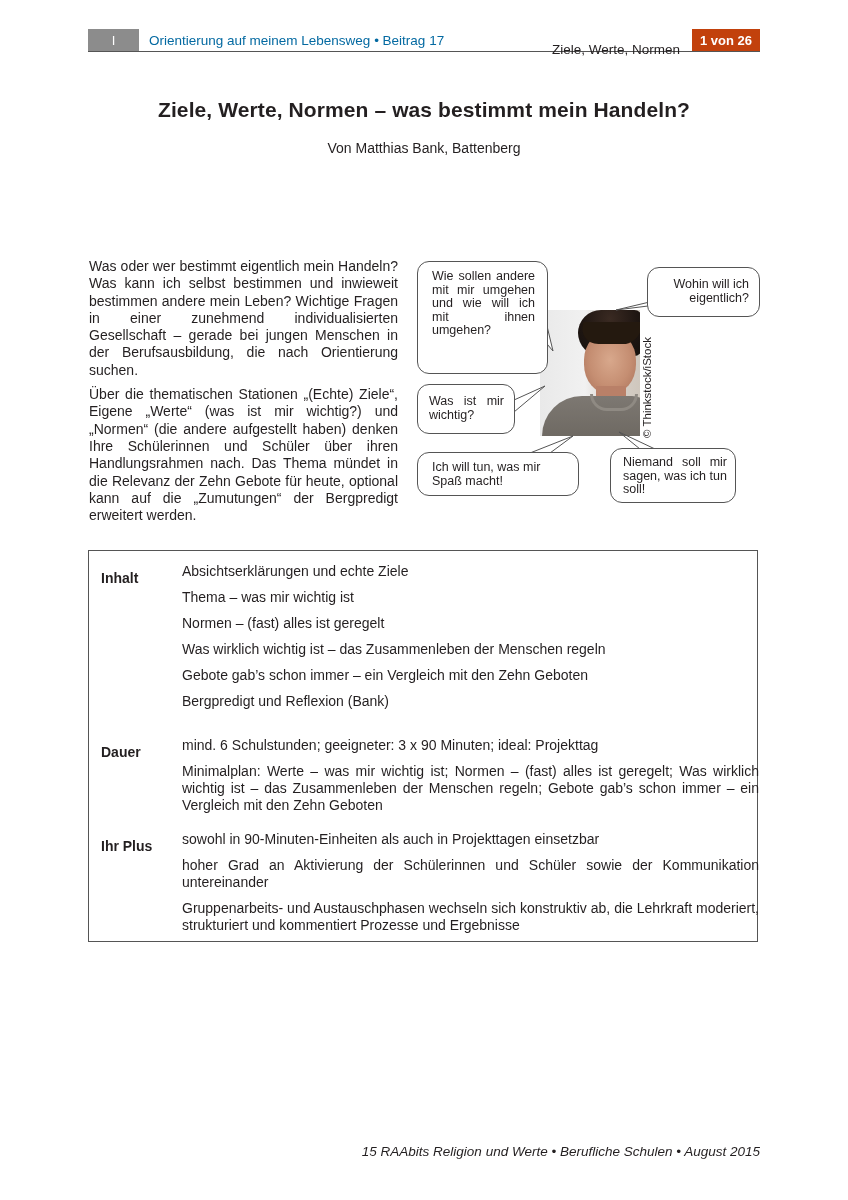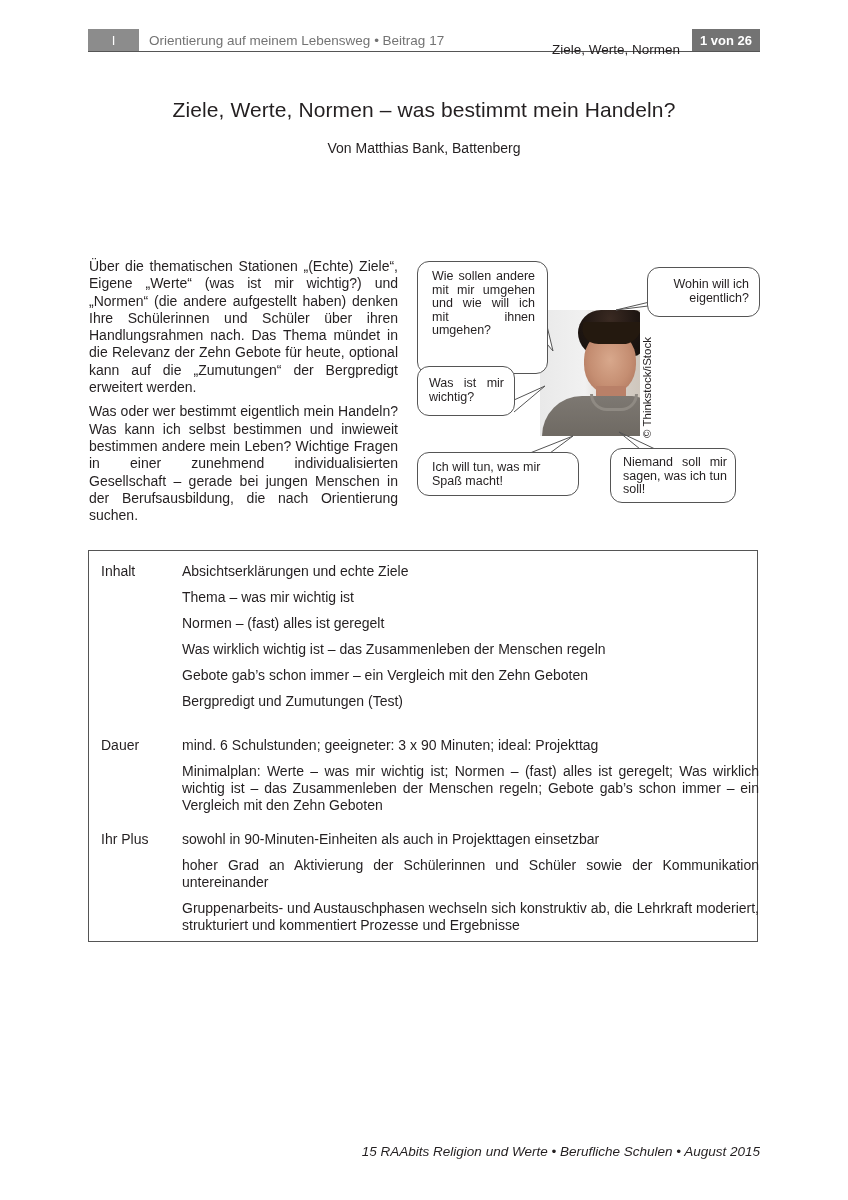--- a/index.html
+++ b/index.html
@@ -4,28 +4,28 @@
   <style>
     html, body { margin: 0; padding: 0; background: #ffffff; }
     body { width: 848px; height: 1200px; position: relative; overflow: hidden;
            font-family: "Liberation Sans", sans-serif; color: #231f20; }
 
     
     .hdr { position: absolute; left: 88px; top: 29px; width: 672px; height: 22px;
            border-bottom: 1.5px solid #555; display: flex; align-items: center; }
     .hdr-tab-left { width: 51px; height: 22px; background: #8c8c8c; color: #fff;
                     font-size: 13px; display: flex; align-items: center; justify-content: center; }
-    .hdr-series { margin-left: 10px; font-size: 13.5px; color: #737373; flex: 1; white-space: nowrap; }
+    .hdr-series { margin-left: 10px; font-size: 13.5px; color: #0369a1; flex: 1; white-space: nowrap; }
     .hdr-topic { font-size: 13.5px; margin-right: 12px; white-space: nowrap; margin-top: 18px; }
-    .hdr-page { width: 68px; height: 22px; background: #737373; color: #fff; font-weight: bold;
+    .hdr-page { width: 68px; height: 22px; background: #c2410c; color: #fff; font-weight: bold;
                 font-size: 13px; display: flex; align-items: center; justify-content: center; }
 
     
     .title { position: absolute; left: 88px; top: 98px; width: 672px; text-align: center;
-             font-size: 21px; font-weight: normal; letter-spacing: 0.1px; }
+             font-size: 21px; font-weight: bold; letter-spacing: 0.1px; }
     .author { position: absolute; left: 88px; top: 140px; width: 672px; text-align: center;
               font-size: 14px; }
 
     
     .intro { position: absolute; left: 89px; top: 258px; width: 309px; font-size: 14px;
              line-height: 17.3px; text-align: justify; hyphens: manual; }
     .intro p { margin: 0 0 7px 0; }
 
     
     .photo { position: absolute; left: 540px; top: 310px; width: 100px; height: 126px;
@@ -45,53 +45,53 @@
                     border-radius: 40px 20px 0 0; }
     .photo .collar { position: absolute; left: 50px; top: 84px; width: 42px; height: 14px;
                      border: 3px solid #8f8a83; border-top: none; border-radius: 0 0 22px 22px; }
     .credit { position: absolute; left: 641px; top: 438px; width: 126px; height: 14px;
               transform-origin: 0 0; transform: rotate(-90deg); font-size: 11.5px; white-space: nowrap; }
 
     .bubble { position: absolute; border: 1px solid #555; border-radius: 12px; background: #fff;
               font-size: 12.5px; line-height: 13.6px; text-align: justify; box-sizing: border-box; }
     .b1 { left: 417px; top: 261px; width: 131px; height: 113px; padding: 8px 12px 0 14px; }
     .b2 { left: 647px; top: 267px; width: 113px; height: 50px; padding: 10px 10px 0 14px; text-align: right; }
-    .b3 { left: 417px; top: 366px; width: 98px; height: 50px; padding: 10px 10px 0 11px; }
+    .b3 { left: 417px; top: 384px; width: 98px; height: 50px; padding: 10px 10px 0 11px; }
     .b4 { left: 417px; top: 452px; width: 162px; height: 44px; padding: 8px 12px 0 14px; text-align: left; }
     .b5 { left: 610px; top: 448px; width: 126px; height: 55px; padding: 7px 8px 0 12px; }
 
     .tails { position: absolute; left: 0; top: 0; width: 848px; height: 1200px; pointer-events: none; }
 
     
     .infobox { position: absolute; left: 88px; top: 550px; width: 670px; height: 392px;
                border: 1px solid #555; box-sizing: border-box; }
     .row { position: absolute; left: 12px; width: 646px; font-size: 14px; line-height: 17px; }
-    .row .lbl { position: absolute; left: 0; top: 0; width: 80px; font-weight: normal; }
+    .row .lbl { position: absolute; left: 0; top: 7px; width: 80px; font-weight: bold; }
     .row .val { position: absolute; left: 81px; top: 0; width: 577px; text-align: justify; }
 
     
     .footer { position: absolute; left: 300px; top: 1144px; width: 460px; text-align: right;
               font-size: 13.5px; font-style: italic; }
   </style>
 </head>
 <body>
 
 <div class="hdr">
   <div class="hdr-tab-left">I</div>
   <div class="hdr-series">Orientierung auf meinem Lebensweg • Beitrag 17</div>
   <div class="hdr-topic">Ziele, Werte, Normen</div>
   <div class="hdr-page">1 von 26</div>
 </div>
 
 <div class="title">Ziele, Werte, Normen – was bestimmt mein Handeln?</div>
 <div class="author">Von Matthias Bank, Battenberg</div>
 
 <div class="intro">
+  <p>Was oder wer bestimmt eigentlich mein Han­deln? Was kann ich selbst bestimmen und inwieweit bestimmen andere mein Leben? Wichtige Fragen in einer zunehmend indivi­dualisierten Gesellschaft – gerade bei jungen Menschen in der Berufsausbildung, die nach Orientierung suchen.</p>
   <p>Über die thematischen Stationen „(Echte) Zie­le“, Eigene „Werte“ (was ist mir wichtig?) und „Normen“ (die andere aufgestellt haben) den­ken Ihre Schülerinnen und Schüler über ihren Handlungsrahmen nach. Das Thema mündet in die Relevanz der Zehn Gebote für heute, op­tional kann auf die „Zumutungen“ der Bergpre­digt erweitert werden.</p>
-  <p>Was oder wer bestimmt eigentlich mein Han­deln? Was kann ich selbst bestimmen und inwieweit bestimmen andere mein Leben? Wichtige Fragen in einer zunehmend indivi­dualisierten Gesellschaft – gerade bei jungen Menschen in der Berufsausbildung, die nach Orientierung suchen.</p>
 </div>
 
 <div class="photo">
   <div class="hair"></div>
   <div class="face"></div>
   <div class="fringe"></div>
   <div class="neck"></div>
   <div class="shirt"></div>
   <div class="collar"></div>
 </div>
@@ -128,21 +128,21 @@
   <div class="row" style="top:64px">
     <div class="val">Normen – (fast) alles ist geregelt</div>
   </div>
   <div class="row" style="top:90px">
     <div class="val">Was wirklich wichtig ist – das Zusammenleben der Menschen regeln</div>
   </div>
   <div class="row" style="top:116px">
     <div class="val">Gebote gab’s schon immer – ein Vergleich mit den Zehn Geboten</div>
   </div>
   <div class="row" style="top:142px">
-    <div class="val">Bergpredigt und Zumutungen (Test)</div>
+    <div class="val">Bergpredigt und Reflexion (Bank)</div>
   </div>
 
   <div class="row" style="top:186px">
     <div class="lbl">Dauer</div>
     <div class="val">mind. 6 Schulstunden; geeigneter: 3 x 90 Minuten; ideal: Projekttag</div>
   </div>
   <div class="row" style="top:212px">
     <div class="val">Minimalplan: Werte – was mir wichtig ist; Normen – (fast) alles ist geregelt; Was wirklich wichtig ist – das Zusammenleben der Menschen regeln; Gebote gab’s schon immer – ein Vergleich mit den Zehn Geboten</div>
   </div>
 

